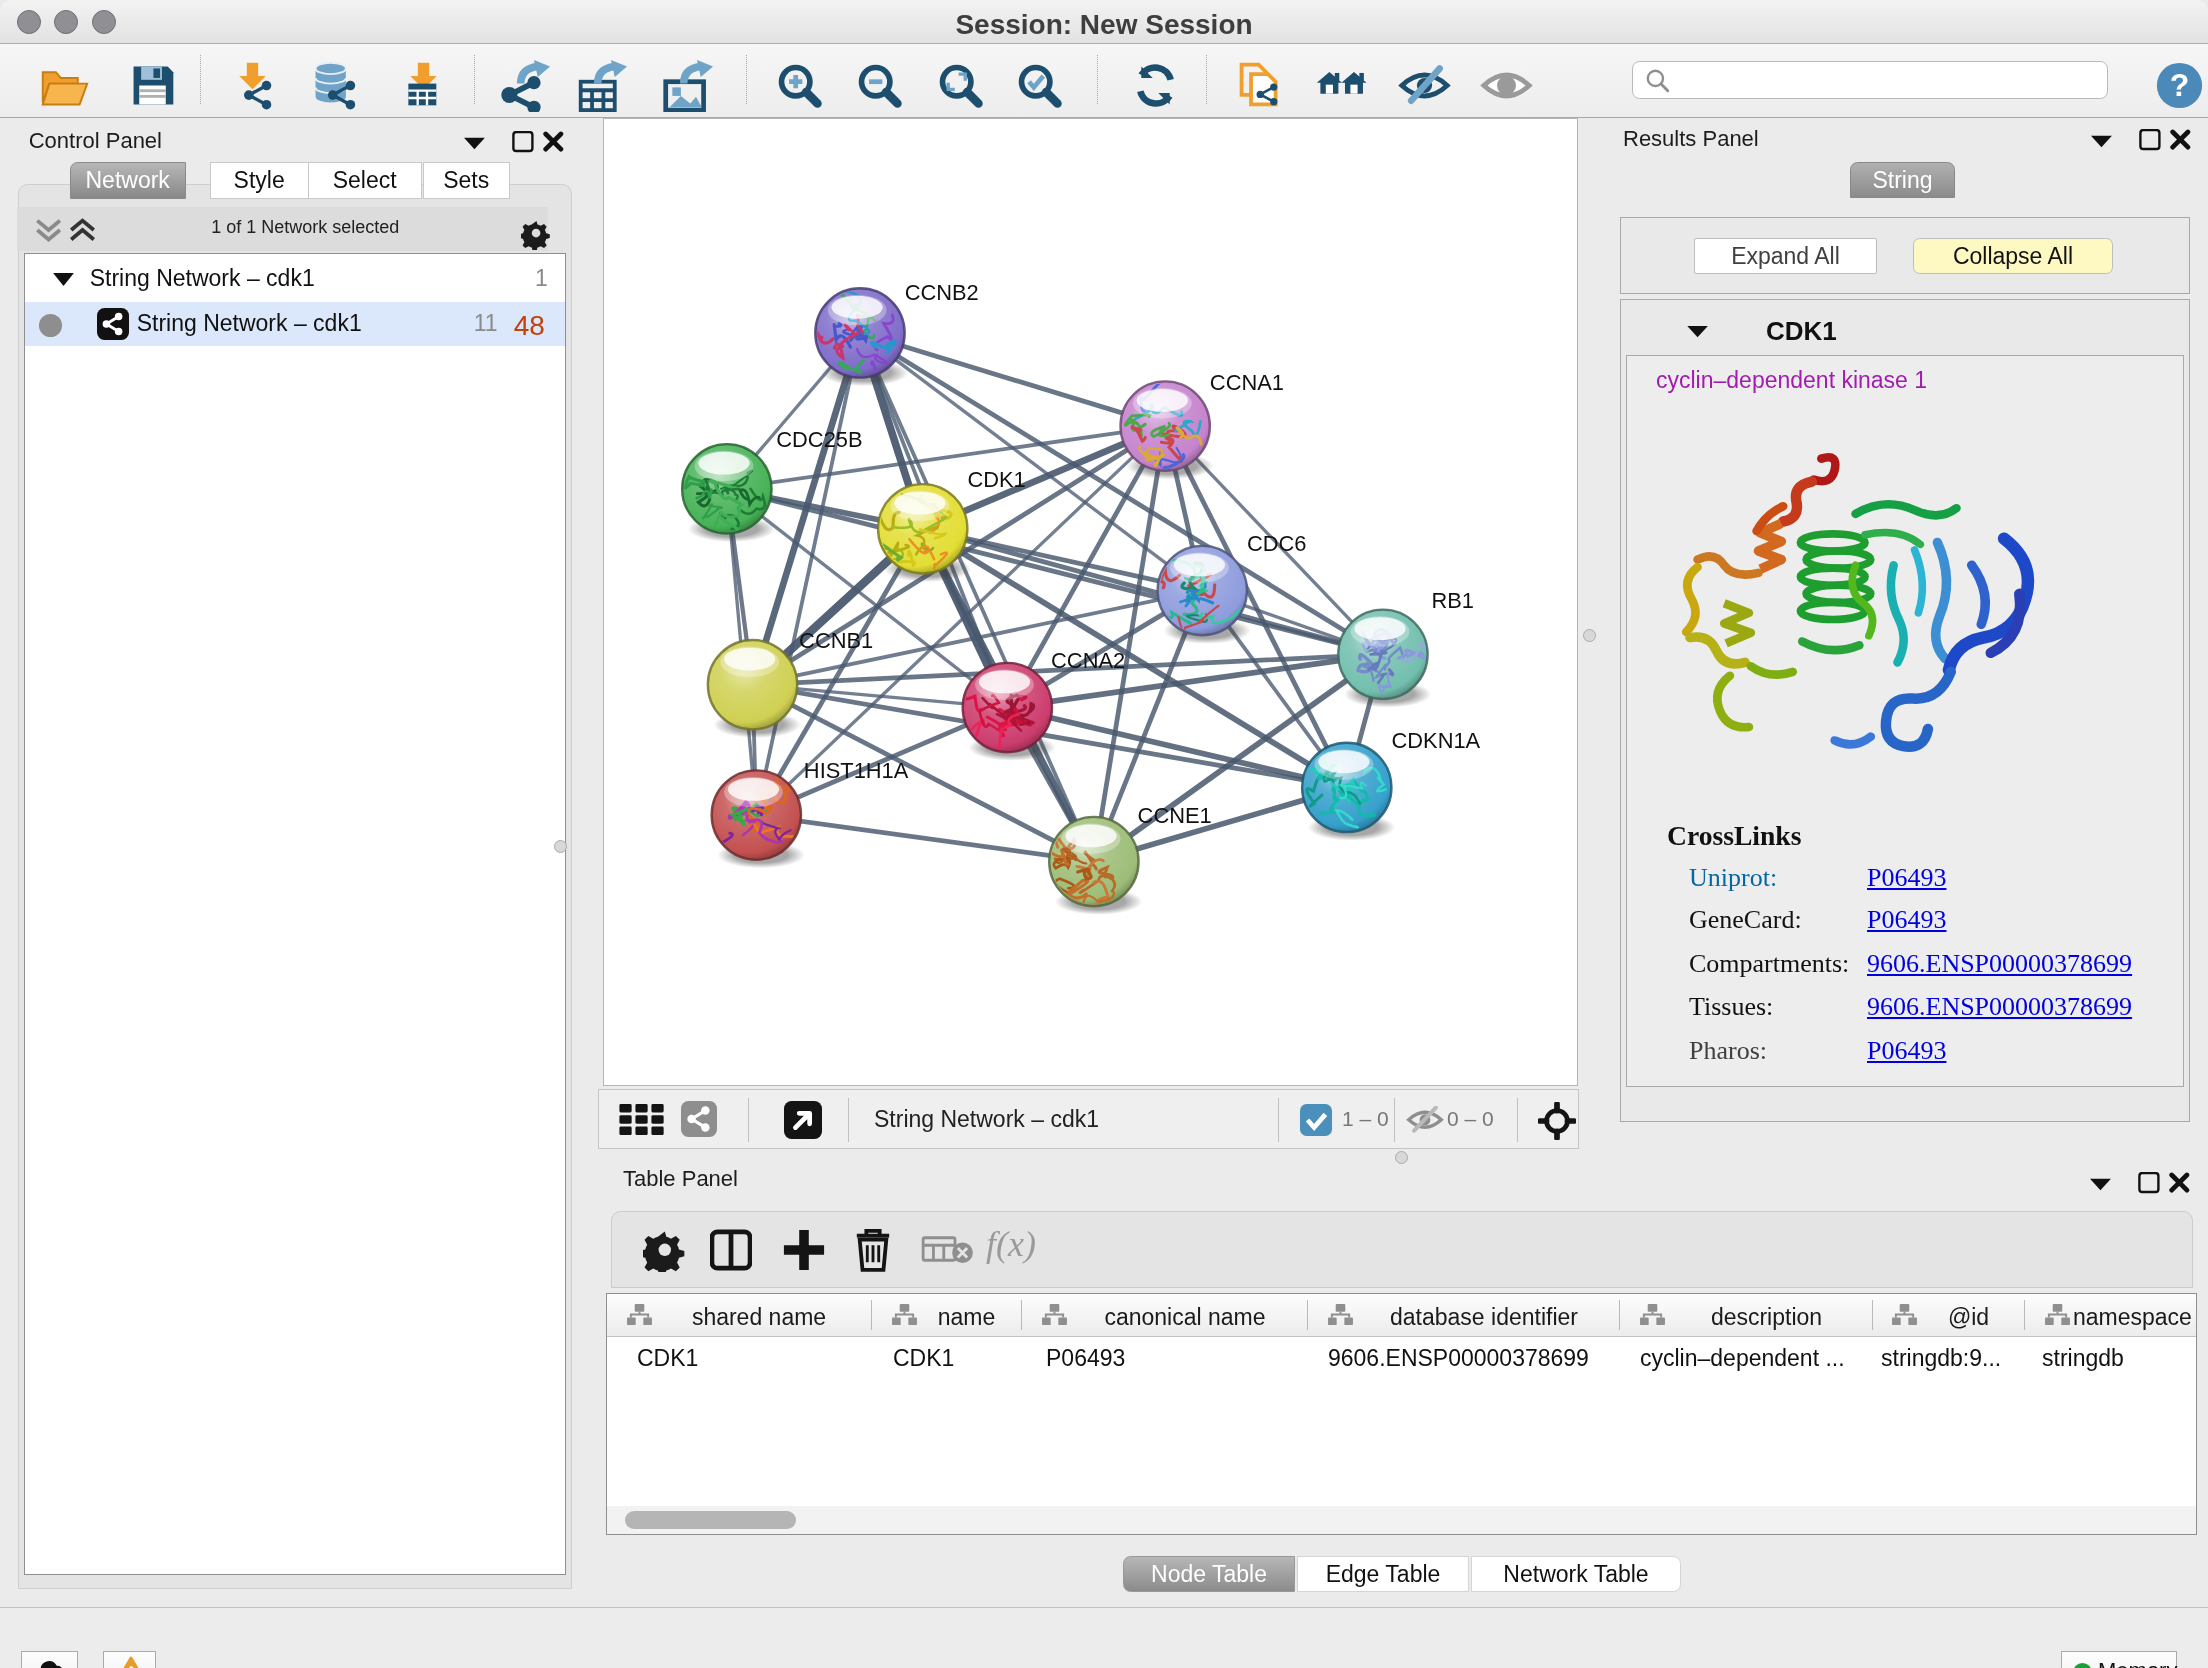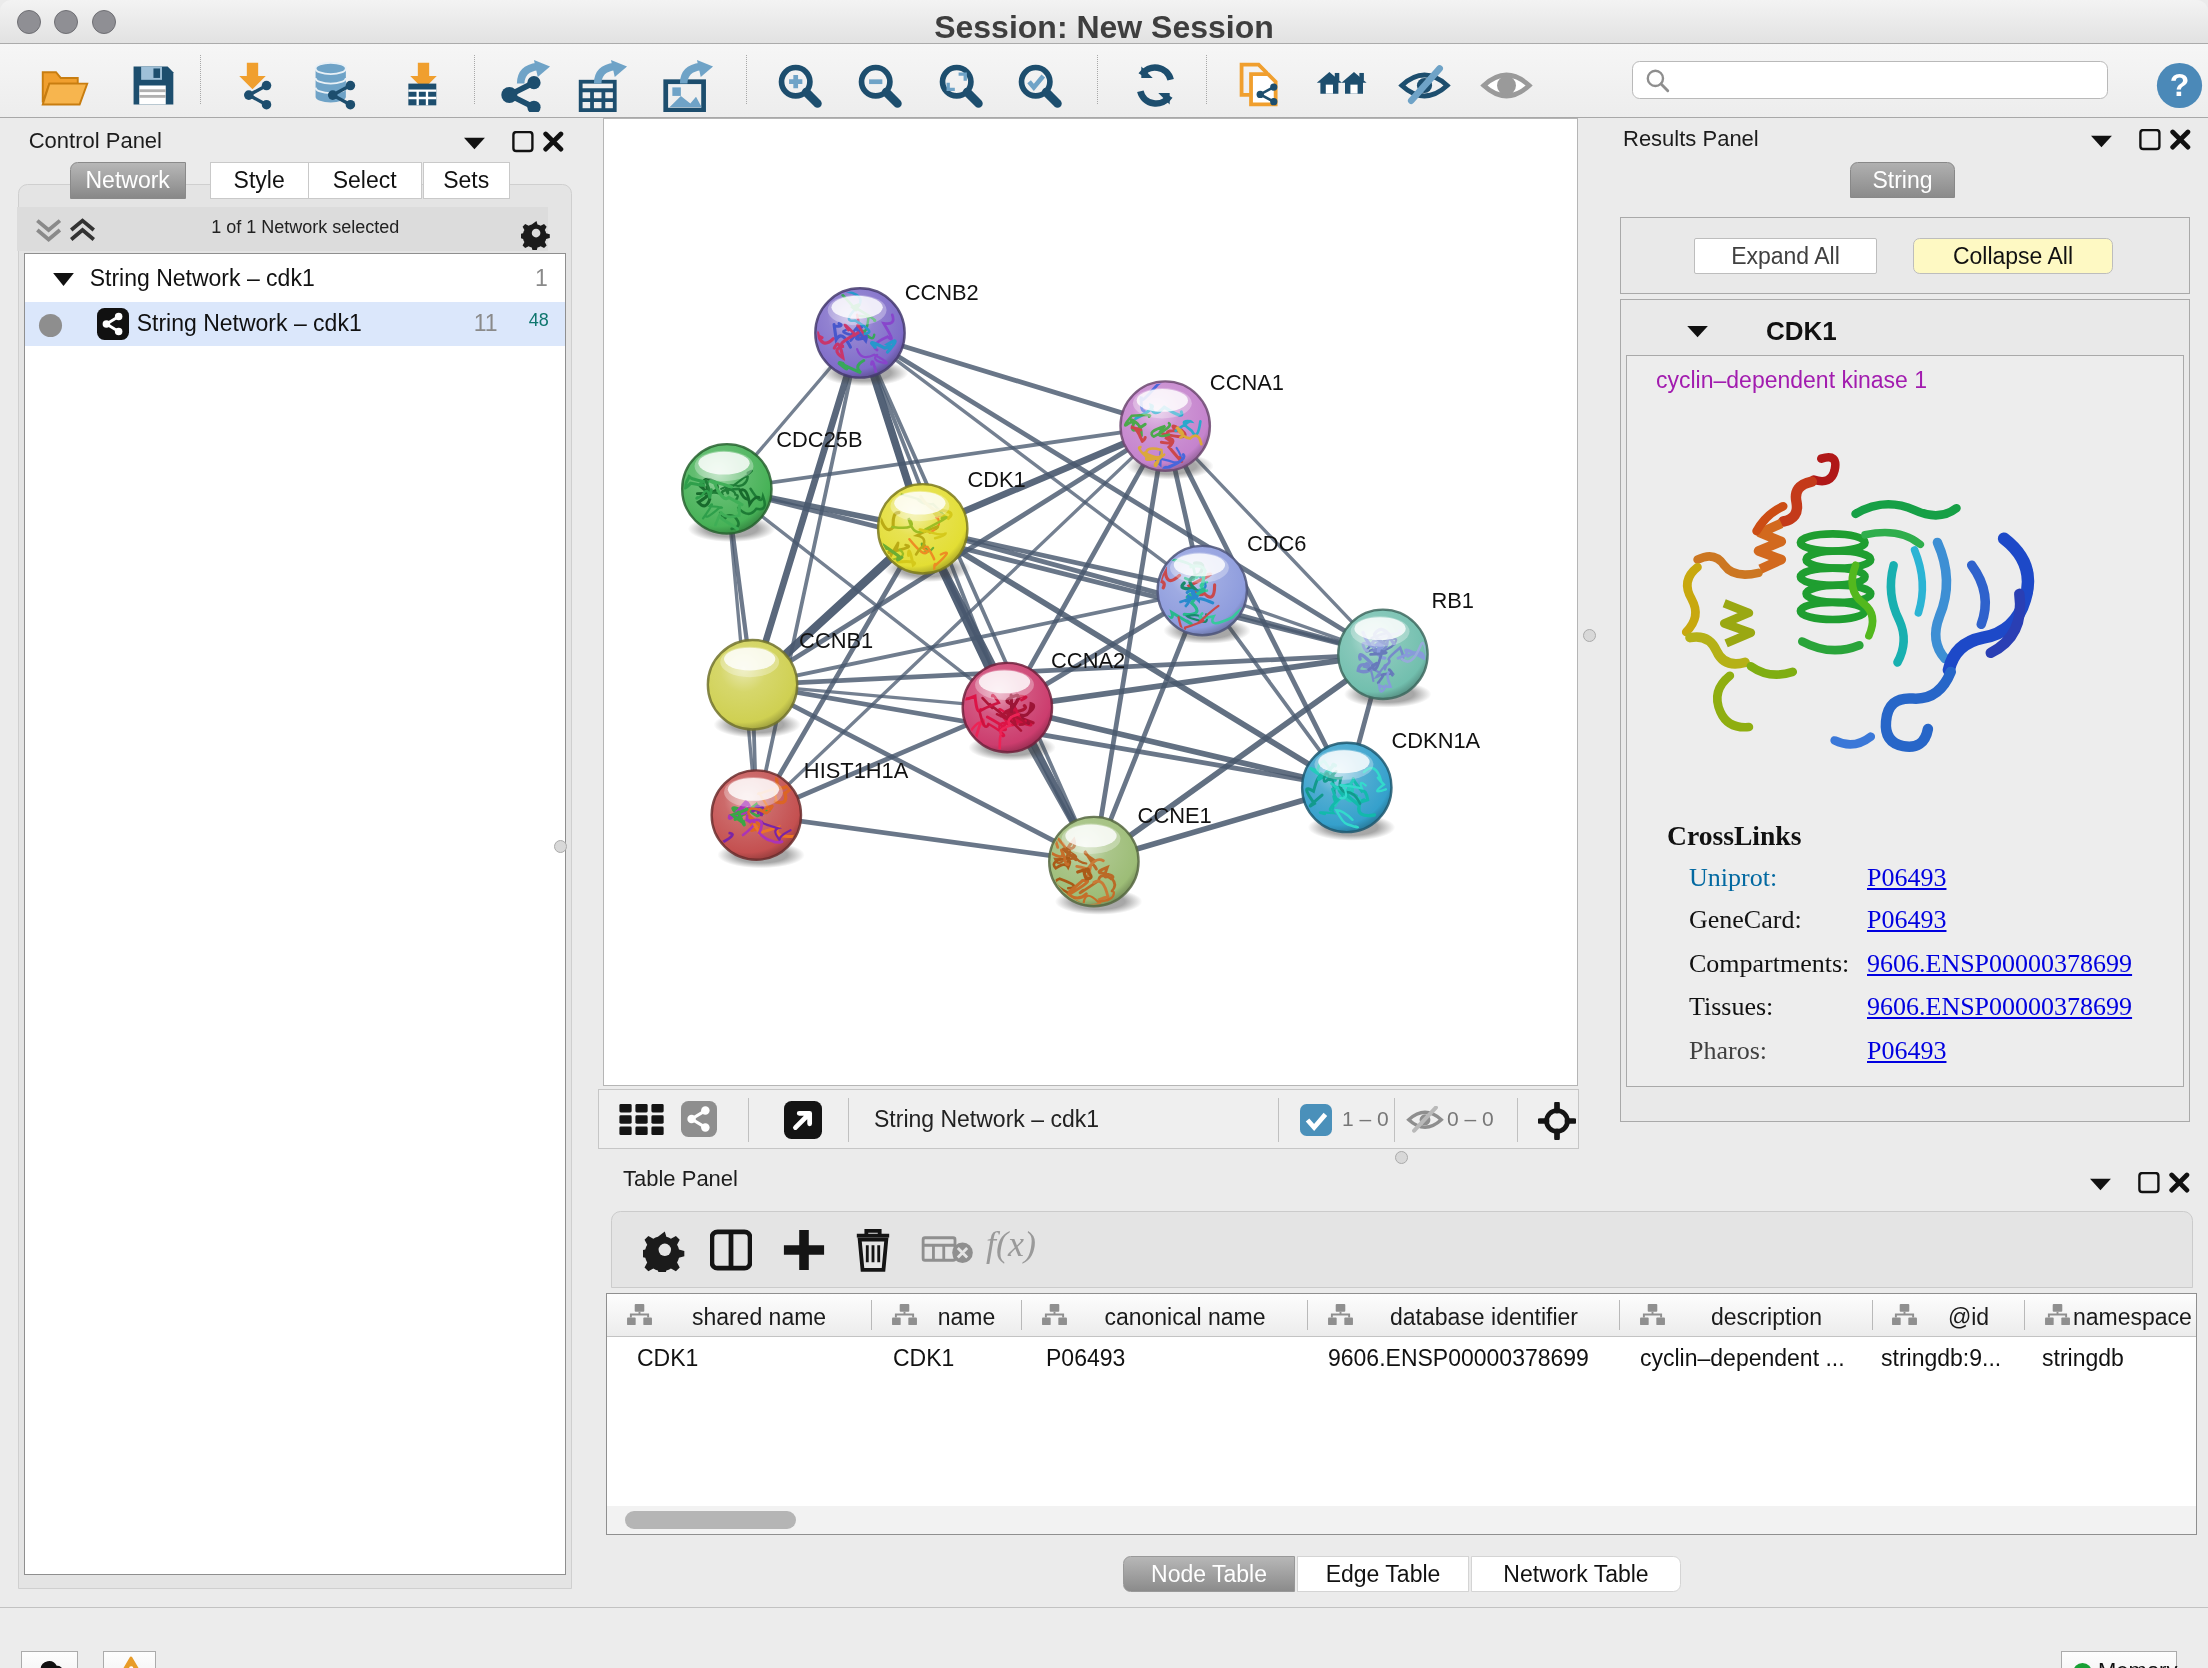--- a/index.html
+++ b/index.html
@@ -5,21 +5,21 @@
 * { margin:0; padding:0; box-sizing:border-box; }
 html,body { width:2208px; height:1668px; font-family:"Liberation Sans", sans-serif; background:#ebebeb; overflow:hidden; }
 .abs { position:absolute; }
 
 #titlebar { position:absolute; left:0; top:0; width:2208px; height:44px;
   background:linear-gradient(#f3f3f3,#e2e2e2); border-bottom:1px solid #ababab;
   border-radius:11.4px 11.4px 0 0; }
 .tl { position:absolute; top:9.5px; width:24px; height:24px; border-radius:50%;
   background:#8f8f94; border:1px solid #6f6f74; }
 #title { position:absolute; top:8.6px; left:0; width:100%; text-align:center;
-  font-size:32px; font-weight:bold; color:#3e3e3e; }
+  font-size:28px; font-weight:bold; color:#3e3e3e; }
 
 #toolbar { position:absolute; left:0; top:44px; width:2208px; height:74px;
   background:linear-gradient(#f6f6f6,#ededed); border-bottom:1px solid #a8a8a8; }
 .tbsep { position:absolute; top:11.4px; height:49px; width:0;
   border-left:1.9px dotted #a8a8a8; }
 #searchbox { position:absolute; left:1632px; top:61px; width:476px; height:38px;
   background:#fff; border:1px solid #b9b9b9; border-radius:7.6px; }
 
 .pheader { font-size:22px; color:#1c1c1c; }
 
@@ -251,21 +251,21 @@
           <rect width="34" height="34" rx="8" fill="#111"></rect>
           <g fill="#fff">
             <circle cx="23" cy="9" r="4"></circle>
             <circle cx="10" cy="17" r="4"></circle>
             <circle cx="23" cy="25" r="4"></circle>
             <path d="M23 9 10 17 23 25" stroke="#fff" stroke-width="3" fill="none"></path>
           </g>
         </svg>
         <div class="abs" style="left:112px;top:7.6px;font-size:23px;color:#111">String Network – cdk1</div>
         <div class="abs" style="left:449px;top:7.6px;font-size:23px;color:#8a8a8a">11</div>
-        <div class="abs" style="left:504px;top:7.6px;font-size:18px;color:#0f766e">48</div>
+        <div class="abs" style="left:489px;top:7.6px;font-size:28px;color:#c2410c">48</div>
       </div>
     </div>
   </div>
 <div id="canvas">
     <svg width="975" height="967" viewBox="0 0 1025 1017" style="position:absolute;left:0;top:0">
 <defs>
 <radialGradient id="gCCNB2" cx="40%" cy="32%" r="75%">
           <stop offset="0%" stop-color="#c5bce6"></stop>
           <stop offset="35%" stop-color="#9282d1"></stop>
           <stop offset="80%" stop-color="#7f6cc9"></stop>

